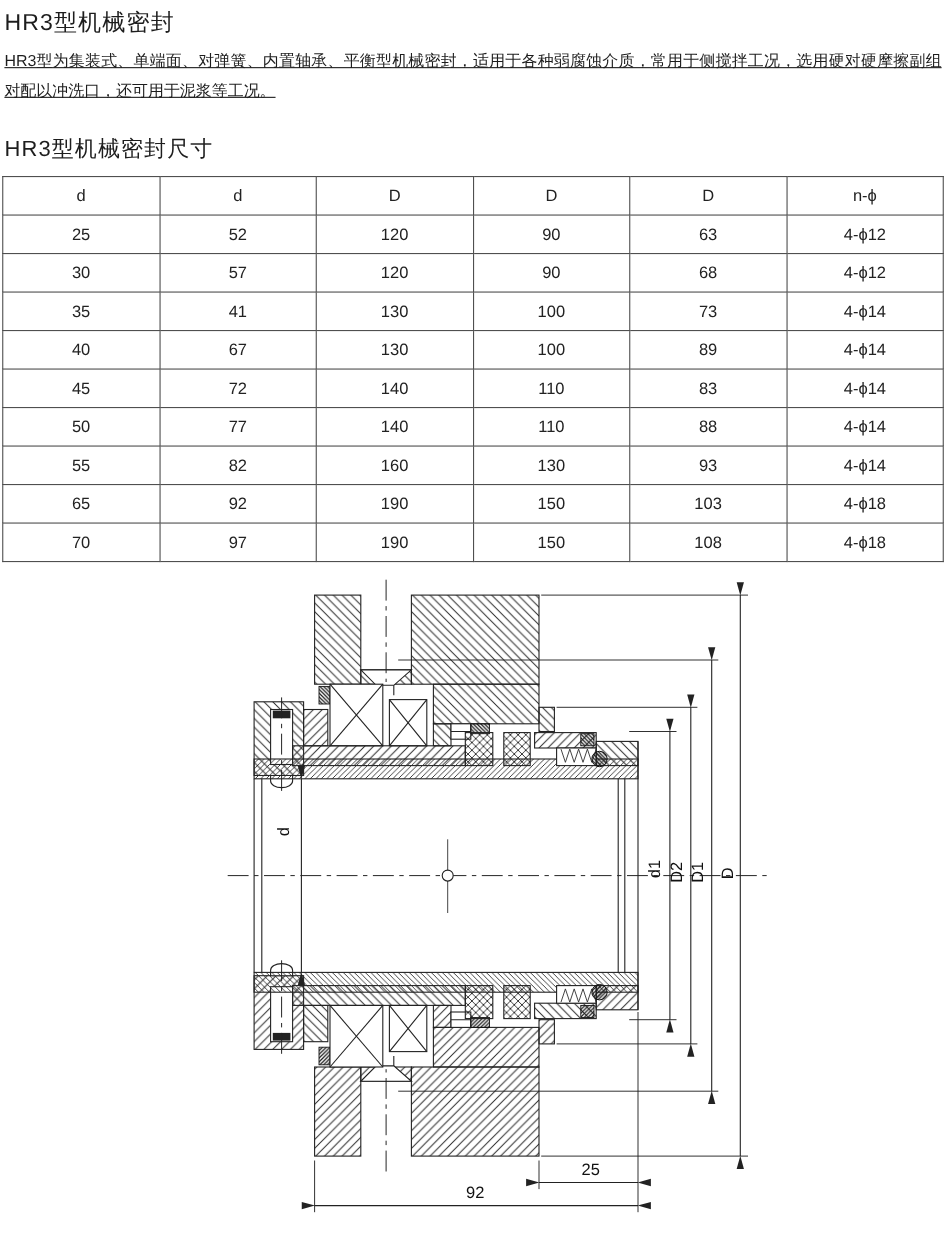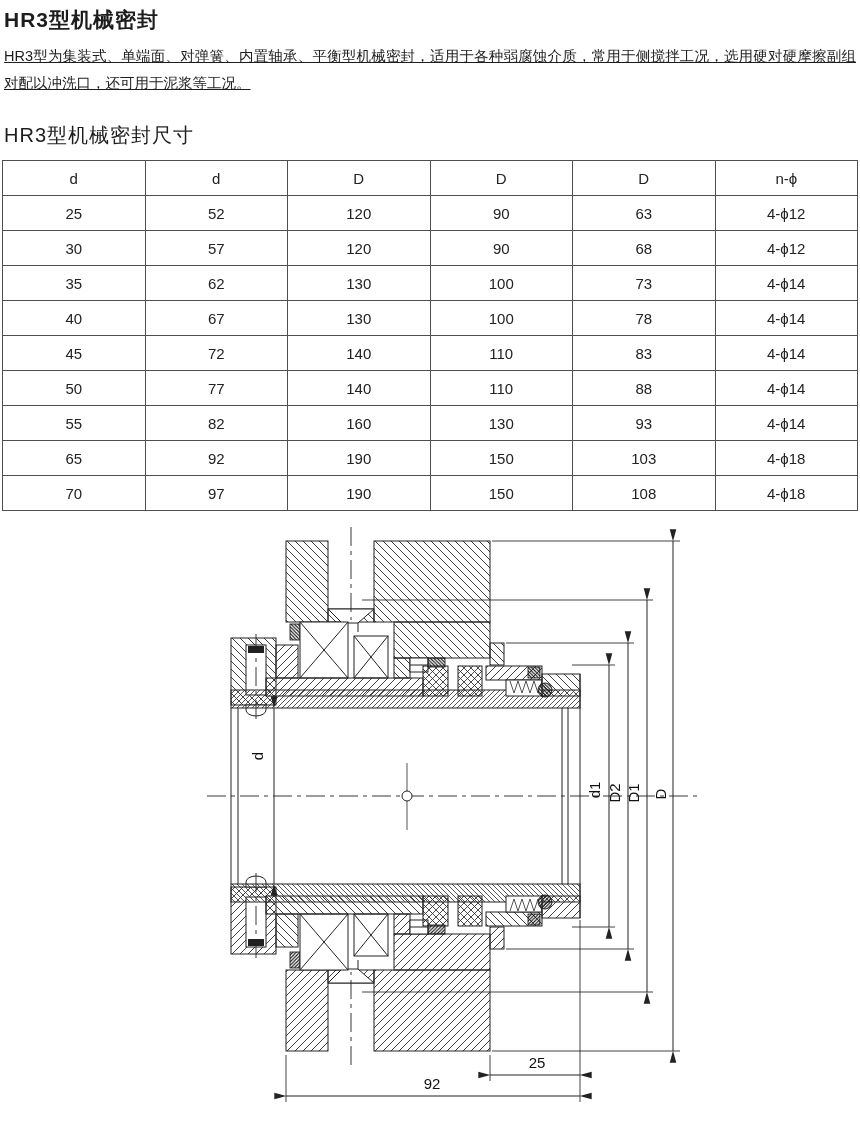--- a/index.html
+++ b/index.html
@@ -1,21 +1,21 @@
 <!DOCTYPE html>
 <html><head>
 <meta charset="utf-8">
 <style>
   html,body{margin:0;padding:0;}
   body{
     width:860px;height:1136px;background:#fff;overflow:hidden;
     font-family:"Liberation Sans","DejaVu Sans",sans-serif;color:#1d1d1d;
   }
   .page{box-sizing:border-box;width:860px;padding:2px 2px 0 2px;}
-  .title{font-size:21px;font-weight:bold;margin:4px 2px 9px 2px;letter-spacing:1px;}
+  .title{font-size:21px;font-weight:normal;margin:4px 2px 9px 2px;letter-spacing:1px;}
   .desc{font-size:14.5px;line-height:27px;margin:0 2px;text-align:justify;text-decoration:underline;}
   .table-title{font-size:20px;font-weight:normal;margin:25px 2px 11px 2px;letter-spacing:1px;}
   table.dims{width:100%;border-collapse:collapse;table-layout:fixed;}
   table.dims th,table.dims td{
     border:1px solid #4f4f4f;height:34px;padding:0;
     font-size:15px;font-weight:normal;text-align:center;vertical-align:middle;color:#222;
   }
   svg.drawing{display:block;margin-top:7px;}
   svg.drawing text{font-family:"Liberation Sans","DejaVu Sans",sans-serif;}
   .pr{stroke:#222;stroke-width:1;}
@@ -61,32 +61,32 @@
         <tr>
           <td>30</td>
           <td>57</td>
           <td>120</td>
           <td>90</td>
           <td>68</td>
           <td>4-ϕ12</td>
         </tr>
         <tr>
           <td>35</td>
-          <td>62</td>
+          <td>41</td>
           <td>130</td>
           <td>100</td>
           <td>73</td>
           <td>4-ϕ14</td>
         </tr>
         <tr>
           <td>40</td>
           <td>67</td>
           <td>130</td>
           <td>100</td>
-          <td>78</td>
+          <td>89</td>
           <td>4-ϕ14</td>
         </tr>
         <tr>
           <td>45</td>
           <td>72</td>
           <td>140</td>
           <td>110</td>
           <td>83</td>
           <td>4-ϕ14</td>
         </tr>

